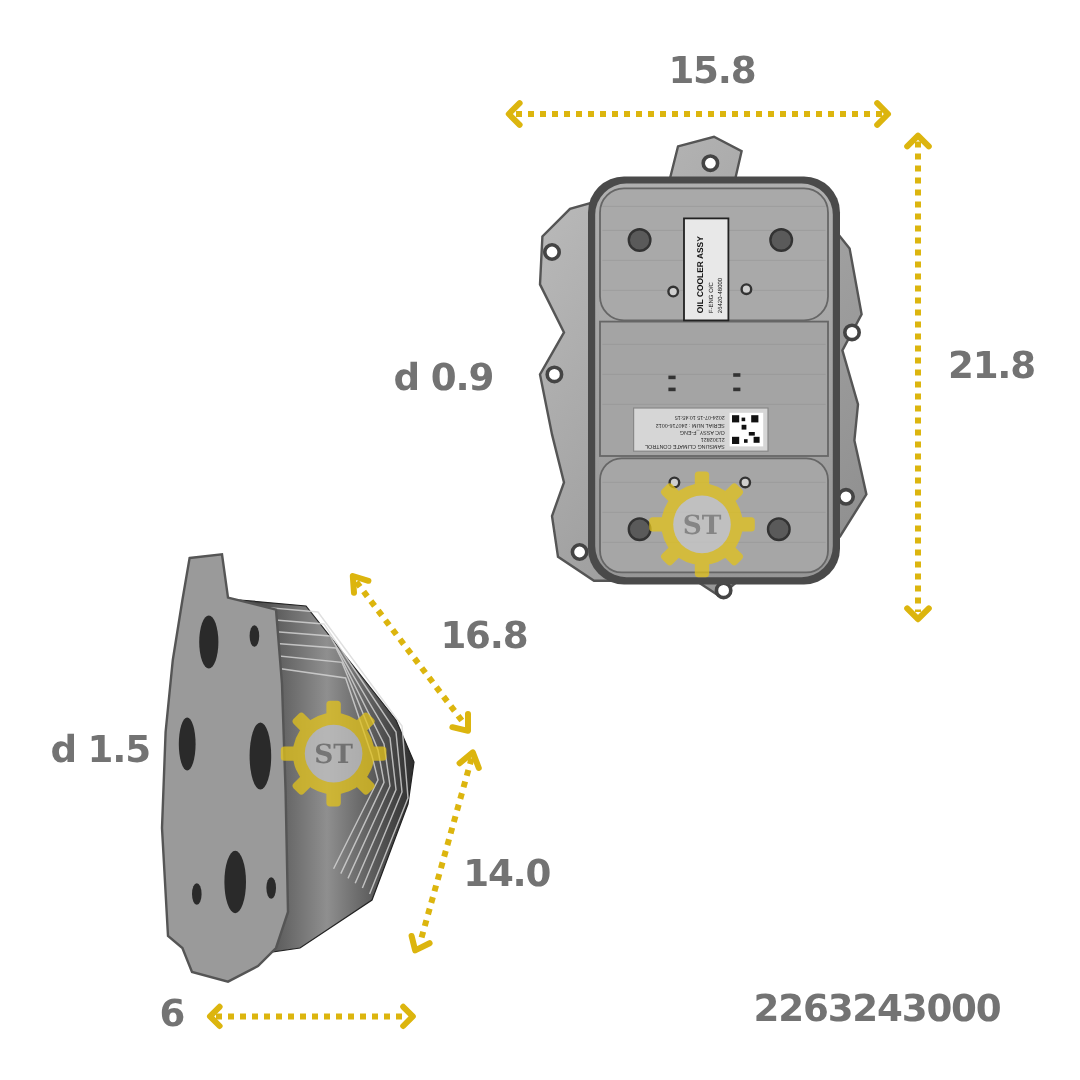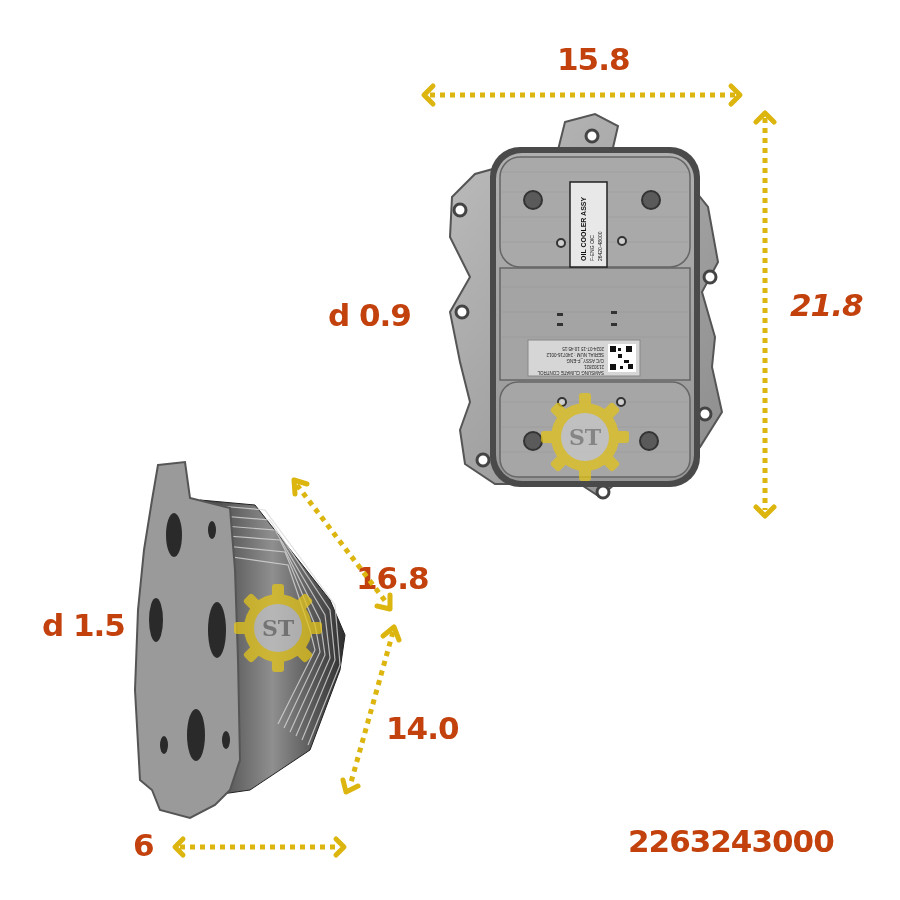--- a/index.html
+++ b/index.html
@@ -1,30 +1,30 @@
 <!DOCTYPE html>
 <html><head>
 <meta charset="utf-8">
 <style>
   html, body { margin:0; padding:0; background:#ffffff; }
   body { width:900px; height:900px; position:relative; overflow:hidden;
          font-family:"DejaVu Sans", sans-serif; }
-  .dim { position:absolute; color:#c2410c; font-weight:bold; font-size:31px;
+  .dim { position:absolute; color:#737373; font-weight:bold; font-size:31px;
          letter-spacing:-1px; line-height:1; white-space:nowrap; }
   .product { position:absolute; }
   svg { display:block; }
   .label-text { font-family:"Liberation Sans", sans-serif; }
 </style>
 </head>
 <body>
 
 <div class="dim" style="left:557px; top:44px;">15.8</div>
-<div class="dim" style="left:790px; top:290px;font-style:italic;">21.8</div>
+<div class="dim" style="left:790px; top:290px;">21.8</div>
 <div class="dim" style="left:328px; top:300px;">d 0.9</div>
-<div class="dim" style="left:356px; top:515px;margin-top:48px;">16.8</div>
+<div class="dim" style="left:367px; top:515px;">16.8</div>
 <div class="dim" style="left:386px; top:713px;">14.0</div>
 <div class="dim" style="left:42px; top:610px;">d 1.5</div>
 <div class="dim" style="left:133px; top:830px;">6</div>
 <div class="dim" style="left:628px; top:826px;">2263243000</div>
 
 <svg width="900" height="900" style="position:absolute; left:0; top:0;">
   <g stroke="#dcb50e" fill="none" stroke-width="5">
 
     <line x1="430" y1="95" x2="736" y2="95" stroke-dasharray="5,5"></line>
     <polyline points="433,86 424,95 433,104" stroke-linecap="round" stroke-linejoin="round"></polyline>

